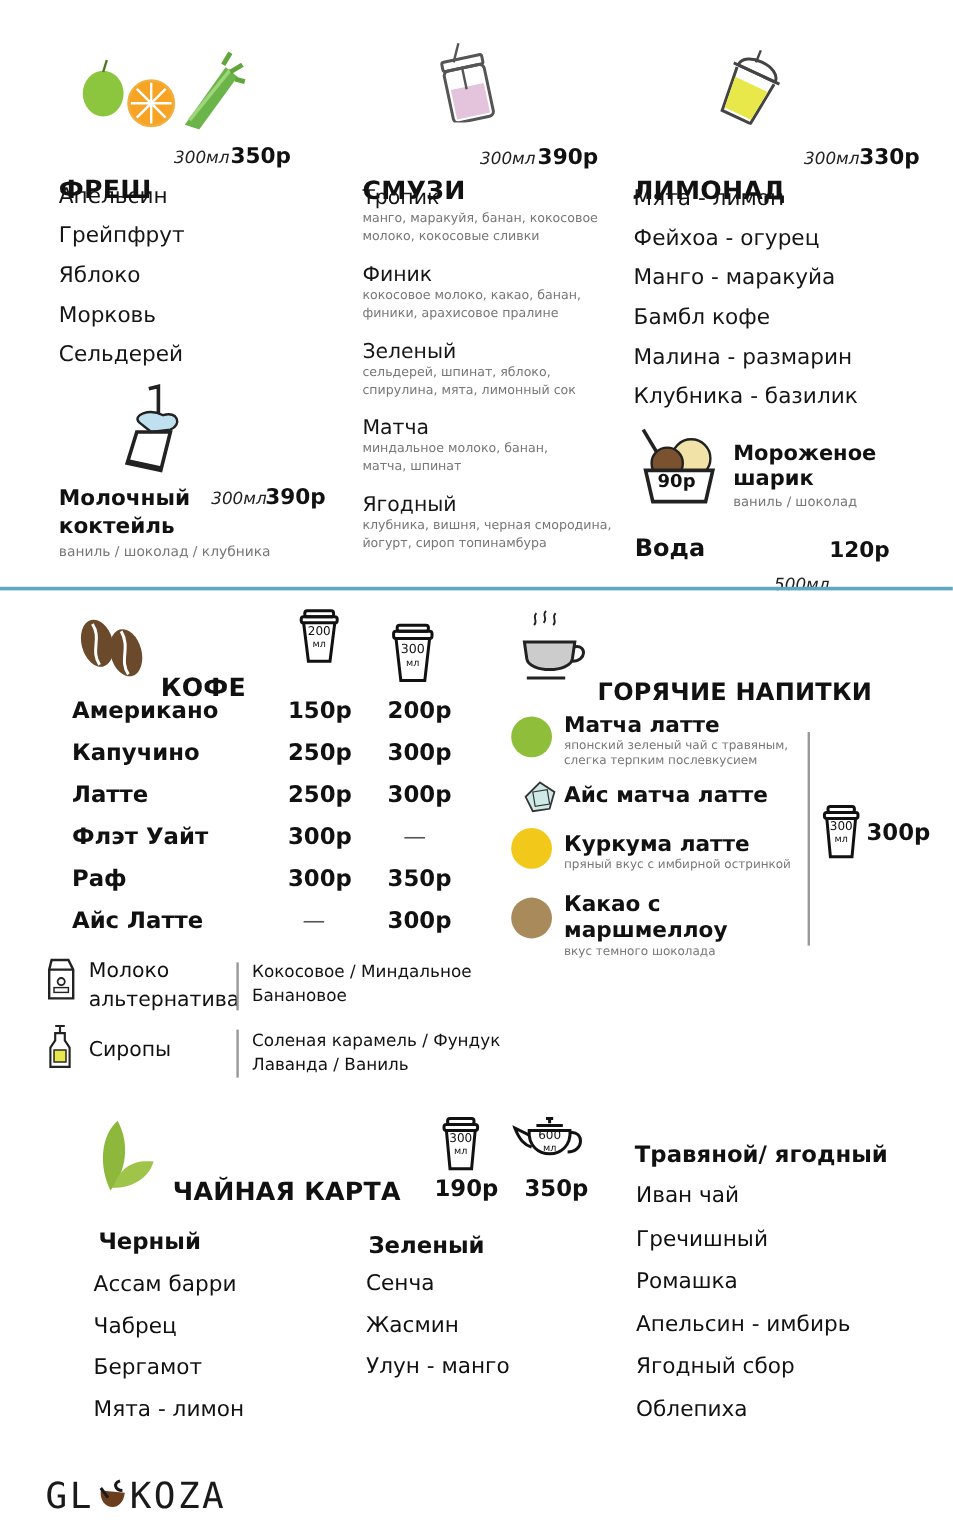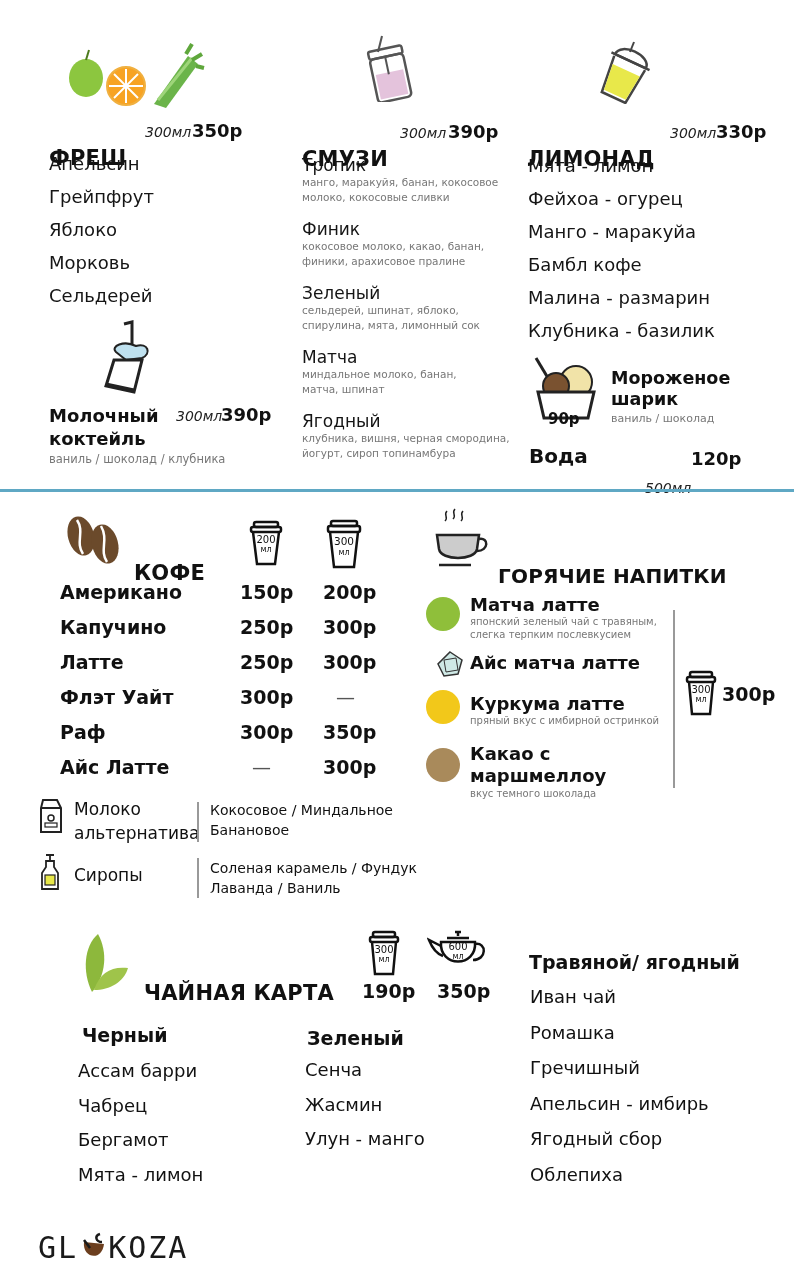--- a/index.html
+++ b/index.html
@@ -136,21 +136,21 @@
 </div>
 
 <div class="abs" style="left:532px;top:354px;width:66px;height:70px;">
   <svg width="66" height="70" viewBox="0 0 66 70">
     <line x1="4" y1="4" x2="16" y2="24" stroke="#222" stroke-width="3"></line>
     <circle cx="44" cy="28" r="16" fill="#f1e3a8" stroke="#222" stroke-width="2"></circle>
     <circle cx="24" cy="32" r="13" fill="#7a5230" stroke="#222" stroke-width="2"></circle>
     <path d="M6 38 L62 38 L56 64 L12 64 Z" fill="#fff" stroke="#222" stroke-width="3"></path>
   </svg>
 </div>
-<div class="abs" style="left:548px;top:410px;font-weight:bold;font-size:15px;">90р</div>
+<div class="abs" style="left:548px;top:392px;font-weight:bold;font-size:15px;">90р</div>
 <div class="abs" style="left:611px;top:368px;font-weight:bold;font-size:17.5px;line-height:21px;">
   <div>Мороженое</div>
   <div>шарик</div>
 </div>
 <div class="abs" style="left:611px;top:412px;font-size:11px;color:#777;">ваниль / шоколад</div>
 
 <div class="abs" style="left:529px;top:444px;font-weight:bold;font-size:20px;">Вода</div>
 <div class="abs vol" style="left:645px;top:480px;">500мл</div>
 <div class="abs price" style="left:691px;top:448px;">120р</div>
 
@@ -159,21 +159,21 @@
 <div class="abs" style="left:65px;top:512px;">
   <svg width="58" height="56" viewBox="0 0 58 56">
     <ellipse cx="16" cy="24" rx="13" ry="20" transform="rotate(-15 16 24)" fill="#6b4a2b"></ellipse>
     <ellipse cx="40" cy="32" rx="13" ry="20" transform="rotate(-15 40 32)" fill="#6b4a2b"></ellipse>
     <path d="M12 8 C20 20 10 30 18 42" stroke="#fff" stroke-width="2.5" fill="none"></path>
     <path d="M36 14 C44 28 34 38 42 50" stroke="#fff" stroke-width="2.5" fill="none"></path>
   </svg>
 </div>
 <div class="abs h-title" style="left:134px;top:533px;">КОФЕ</div>
 
-<div class="abs" style="left:249px;top:520px;width:34px;height:56px;">
+<div class="abs" style="left:249px;top:507px;width:34px;height:56px;">
   <svg width="34" height="46" viewBox="0 0 34 46" class="cupsvg">
     <rect x="5" y="2" width="24" height="5" rx="2" fill="none" stroke="#111" stroke-width="2.5"></rect>
     <rect x="2" y="7" width="30" height="5" rx="2" fill="none" stroke="#111" stroke-width="2.5"></rect>
     <path d="M4 12 L8 44 L26 44 L30 12" fill="none" stroke="#111" stroke-width="2.5"></path>
   </svg>
   <div class="abs" style="left:6px;top:15px;font-size:10px;text-align:center;width:22px;line-height:10px;">
     <div>200</div>
     <div style="font-size:8px;">мл</div>
   </div>
 </div>
@@ -356,22 +356,22 @@
   <div class="row">Сенча</div>
   <div class="row">Жасмин</div>
   <div class="row">Улун - манго</div>
 </div>
 
 <div class="tea-col" style="left:529px;top:951px;">
   <div class="head" style="margin-bottom:2px;">Травяной/ ягодный</div>
 </div>
 <div class="tea-col" style="left:530px;top:979px;">
   <div class="row" style="line-height:35.5px;">Иван чай</div>
+  <div class="row" style="line-height:35.5px;">Гречишный</div>
   <div class="row" style="line-height:35.5px;">Ромашка</div>
-  <div class="row" style="line-height:35.5px;">Гречишный</div>
   <div class="row" style="line-height:35.5px;">Апельсин - имбирь</div>
   <div class="row" style="line-height:35.5px;">Ягодный сбор</div>
   <div class="row" style="line-height:35.5px;">Облепиха</div>
 </div>
 
 <div class="abs" style="left:38px;top:1230px;height:34px;display:flex;align-items:center;font-size:30px;letter-spacing:2px;color:#1a1a1a;font-family:'DejaVu Sans Mono', monospace;">
   <span>GL</span>
   <svg width="26" height="30" viewBox="0 0 26 30" style="margin:0 2px;">
     <path d="M4 10 C2 26 22 30 24 12 Z" fill="#6b3e1e"></path>
     <path d="M4 8 L10 16 M20 2 C14 4 16 10 22 10" stroke="#1a1a1a" stroke-width="2.5" fill="none"></path>

